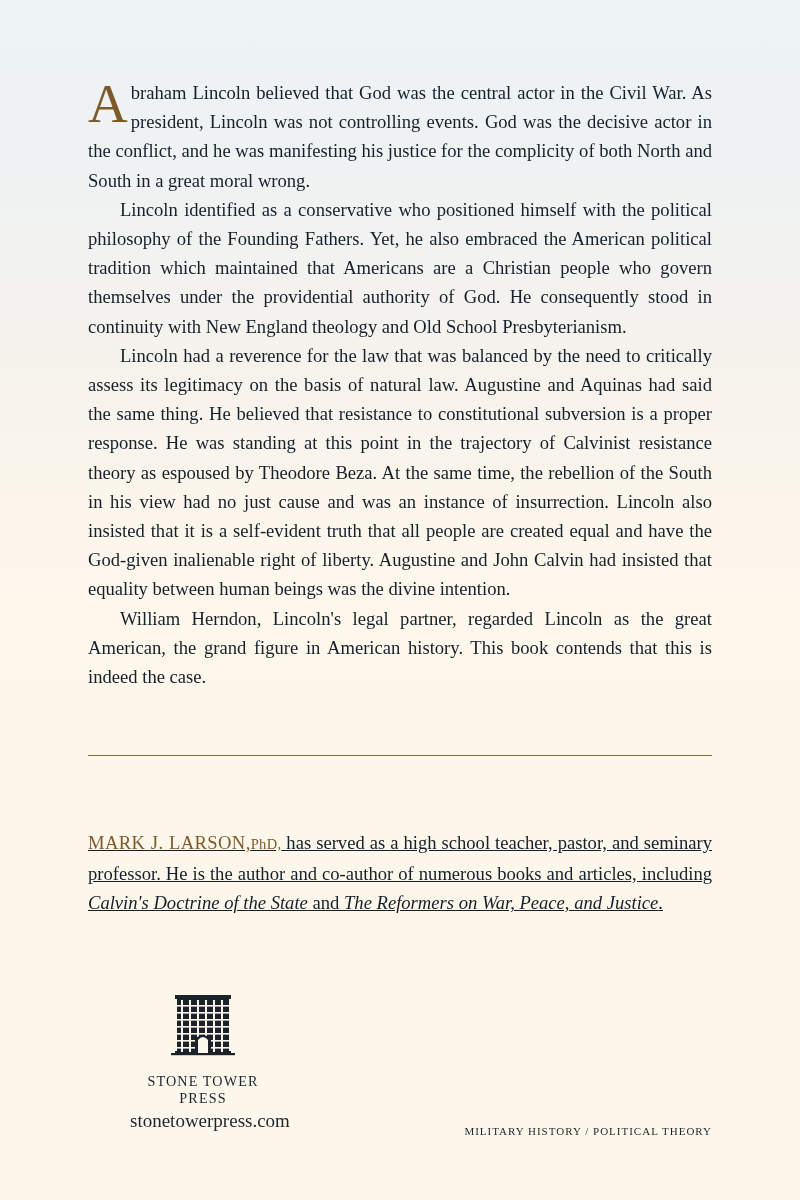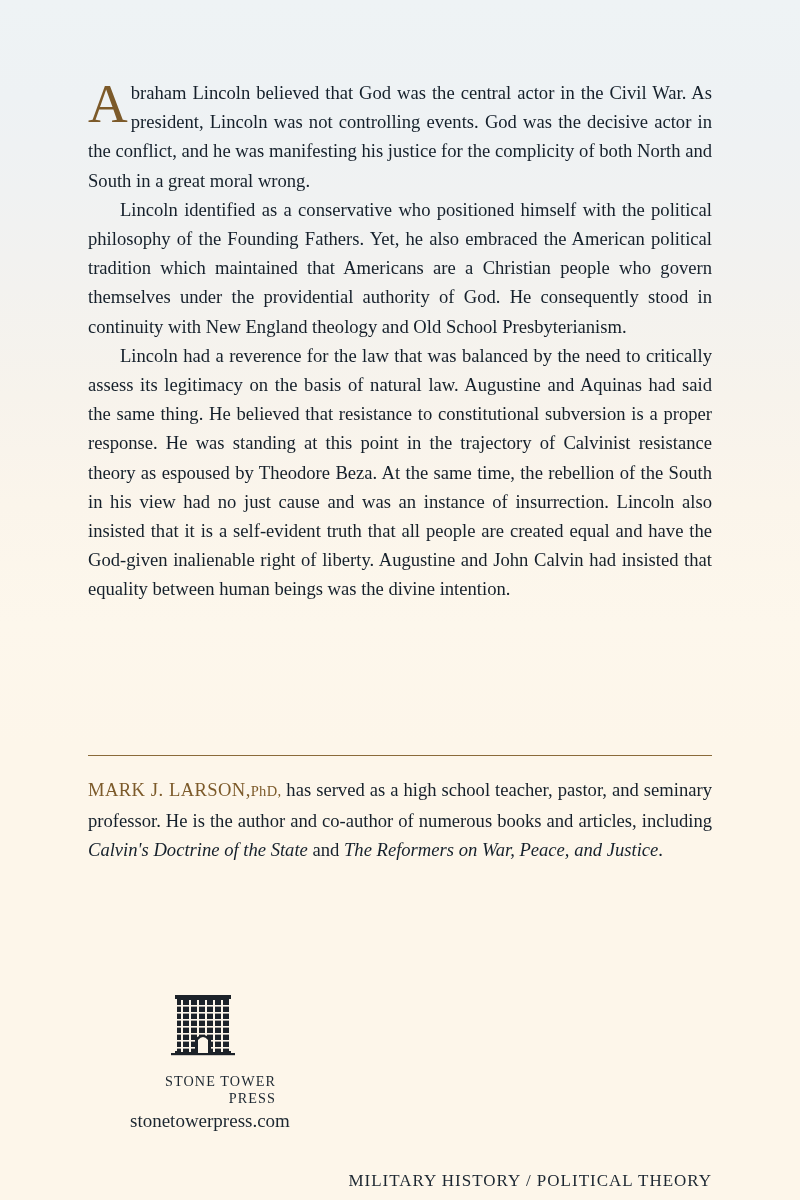--- a/index.html
+++ b/index.html
@@ -67,81 +67,82 @@
     position: absolute;
     left: 88px;
     top: 755px;
     width: 624px;
     height: 1px;
     background: #8a6a3a;
   }
   .author-block {
     position: absolute;
     left: 88px;
-    top: 775px;
+    top: 828px;
     width: 624px;
     font-size: 18.6px;
     line-height: 29.2px;
     color: #15202b;
     text-align: justify;
+    text-decoration: underline;
   }
   .author-name {
     color: #7c5a2a;
     letter-spacing: 0.4px;
   }
   .smallcaps-phd {
     font-size: 14.5px;
     letter-spacing: 0.3px;
   }
   .ital {
     font-style: italic;
   }
   .logo-wrap {
     position: absolute;
     left: 130px;
     top: 985px;
     width: 146px;
-    text-align: right;
+    text-align: center;
   }
   .logo-svg {
     display: block;
     margin: 0 auto;
   }
   .press-name {
     margin-top: 12px;
     font-size: 14.2px;
     letter-spacing: 1.1px;
     color: #1b2630;
   }
   .press-url {
     margin-top: 3px;
     font-size: 19px;
     color: #1b2630;
   }
   .category {
     position: absolute;
     right: 88px;
     top: 1125px;
-    font-size: 17px;
+    font-size: 11px;
     letter-spacing: 1.0px;
     color: #1b2630;
     white-space: nowrap;
-    margin-top: 46px;
   }
 </style>
 </head>
 <body>
 
 <div class="page">
 
   <div class="content">
     <div class="body-text">
       <p class="first dropcap-para"><span class="dropcap">A</span><span>braham Lincoln believed that God was the central actor in the Civil War. As president, Lincoln was not controlling events. God was the decisive actor in the conflict, and he was manifesting his justice for the complicity of both North and South in a great moral wrong.</span></p>
       <p>Lincoln identified as a conservative who positioned himself with the political philosophy of the Founding Fathers. Yet, he also embraced the American political tradition which maintained that Americans are a Christian people who govern themselves under the providential authority of God. He consequently stood in continuity with New England theology and Old School Presbyterianism.</p>
       <p>Lincoln had a reverence for the law that was balanced by the need to critically assess its legitimacy on the basis of natural law. Augustine and Aquinas had said the same thing. He believed that resistance to constitutional subversion is a proper response. He was standing at this point in the trajectory of Calvinist resistance theory as espoused by Theodore Beza. At the same time, the rebellion of the South in his view had no just cause and was an instance of insurrection. Lincoln also insisted that it is a self-evident truth that all people are created equal and have the God-given inalienable right of liberty. Augustine and John Calvin had insisted that equality between human beings was the divine intention.</p>
+      <p>William Herndon, Lincoln's legal partner, regarded Lincoln as the great American, the grand figure in American history. This book contends that this is indeed the case.</p>
     </div>
   </div>
 
   <div class="rule"></div>
 
   <div class="author-block">
     <span class="author-name">MARK J. LARSON,</span><span class="author-name smallcaps-phd">PhD,</span><span> has served as a high school teacher, pastor, and seminary professor. He is the author and co-author of numerous books and articles, including </span><span class="ital">Calvin's Doctrine of the State</span><span> and </span><span class="ital">The Reformers on War, Peace, and Justice</span><span>.</span>
   </div>
 
   <div class="logo-wrap">

